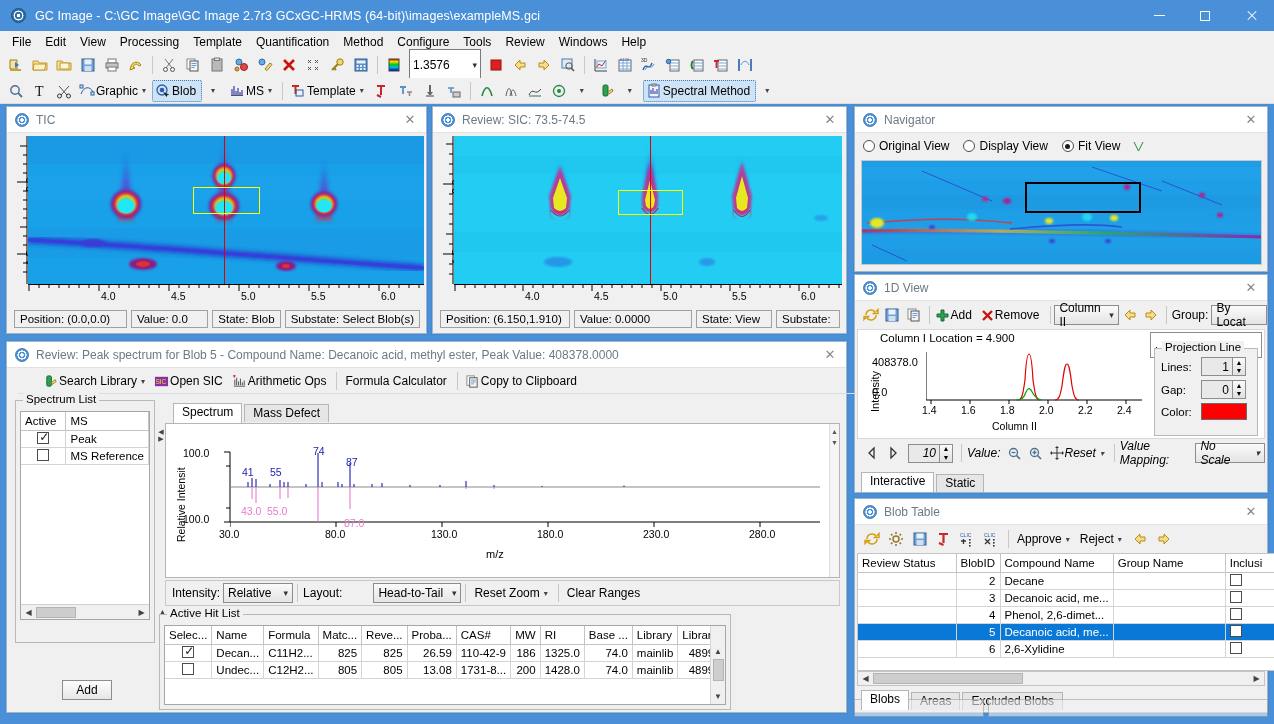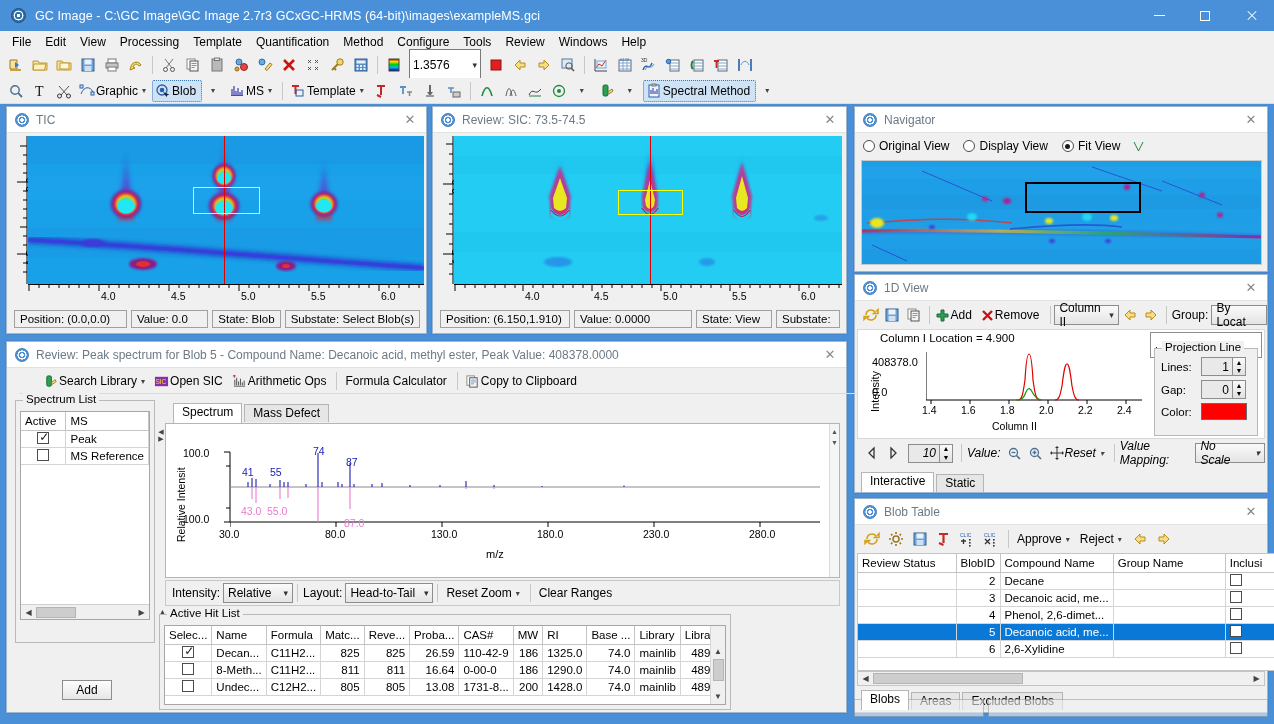--- a/index.html
+++ b/index.html
@@ -1471,21 +1471,21 @@
     <div style="position:absolute; left:150px; top:86px; width:8px; height:14px; font-size:7px; color:#444; text-align:center; line-height:7px;">◀<br>▶</div>
 
     <div style="position:absolute; left:158px; top:238px; width:675px; height:26px; display:flex; align-items:center; padding:0 5px; border:1px solid #c8c8c8; background:#f0f0f0;">
       <span class="tlbl">Intensity:</span>
       <div class="select" style="width:70px;">
         <span class="sv">Relative</span>
         <span class="sc">▾</span>
       </div>
       <div class="tsep"></div>
       <span class="tlbl">Layout:</span>
-      <div class="select" style="width:88px;">
+      <div class="select" style="width:88px;margin-left:28px;">
         <span class="sv">Head-to-Tail</span>
         <span class="sc">▾</span>
       </div>
       <div class="tsep"></div>
       <div class="tgroup">
         <span class="tlbl">Reset Zoom</span>
         <span class="caret">▾</span>
       </div>
       <div class="tsep"></div>
       <div class="tgroup">
@@ -1527,35 +1527,20 @@
                 <td>110-42-9</td>
                 <td class="num">186</td>
                 <td class="num">1325.0</td>
                 <td class="num">74.0</td>
                 <td>mainlib</td>
                 <td class="num">48996</td>
                 <td class="num">333730</td>
               </tr>
               <tr>
                 <td style="text-align:center;"><span class="chk"></span></td>
-                <td>8-Meth...</td>
-                <td>C11H2...</td>
-                <td class="num">811</td>
-                <td class="num">811</td>
-                <td class="num">16.64</td>
-                <td>0-00-0</td>
-                <td class="num">186</td>
-                <td class="num">1290.0</td>
-                <td class="num">74.0</td>
-                <td>mainlib</td>
-                <td class="num">48955</td>
-                <td class="num">452009</td>
-              </tr>
-              <tr>
-                <td style="text-align:center;"><span class="chk"></span></td>
                 <td>Undec...</td>
                 <td>C12H2...</td>
                 <td class="num">805</td>
                 <td class="num">805</td>
                 <td class="num">13.08</td>
                 <td>1731-8...</td>
                 <td class="num">200</td>
                 <td class="num">1428.0</td>
                 <td class="num">74.0</td>
                 <td>mainlib</td>

